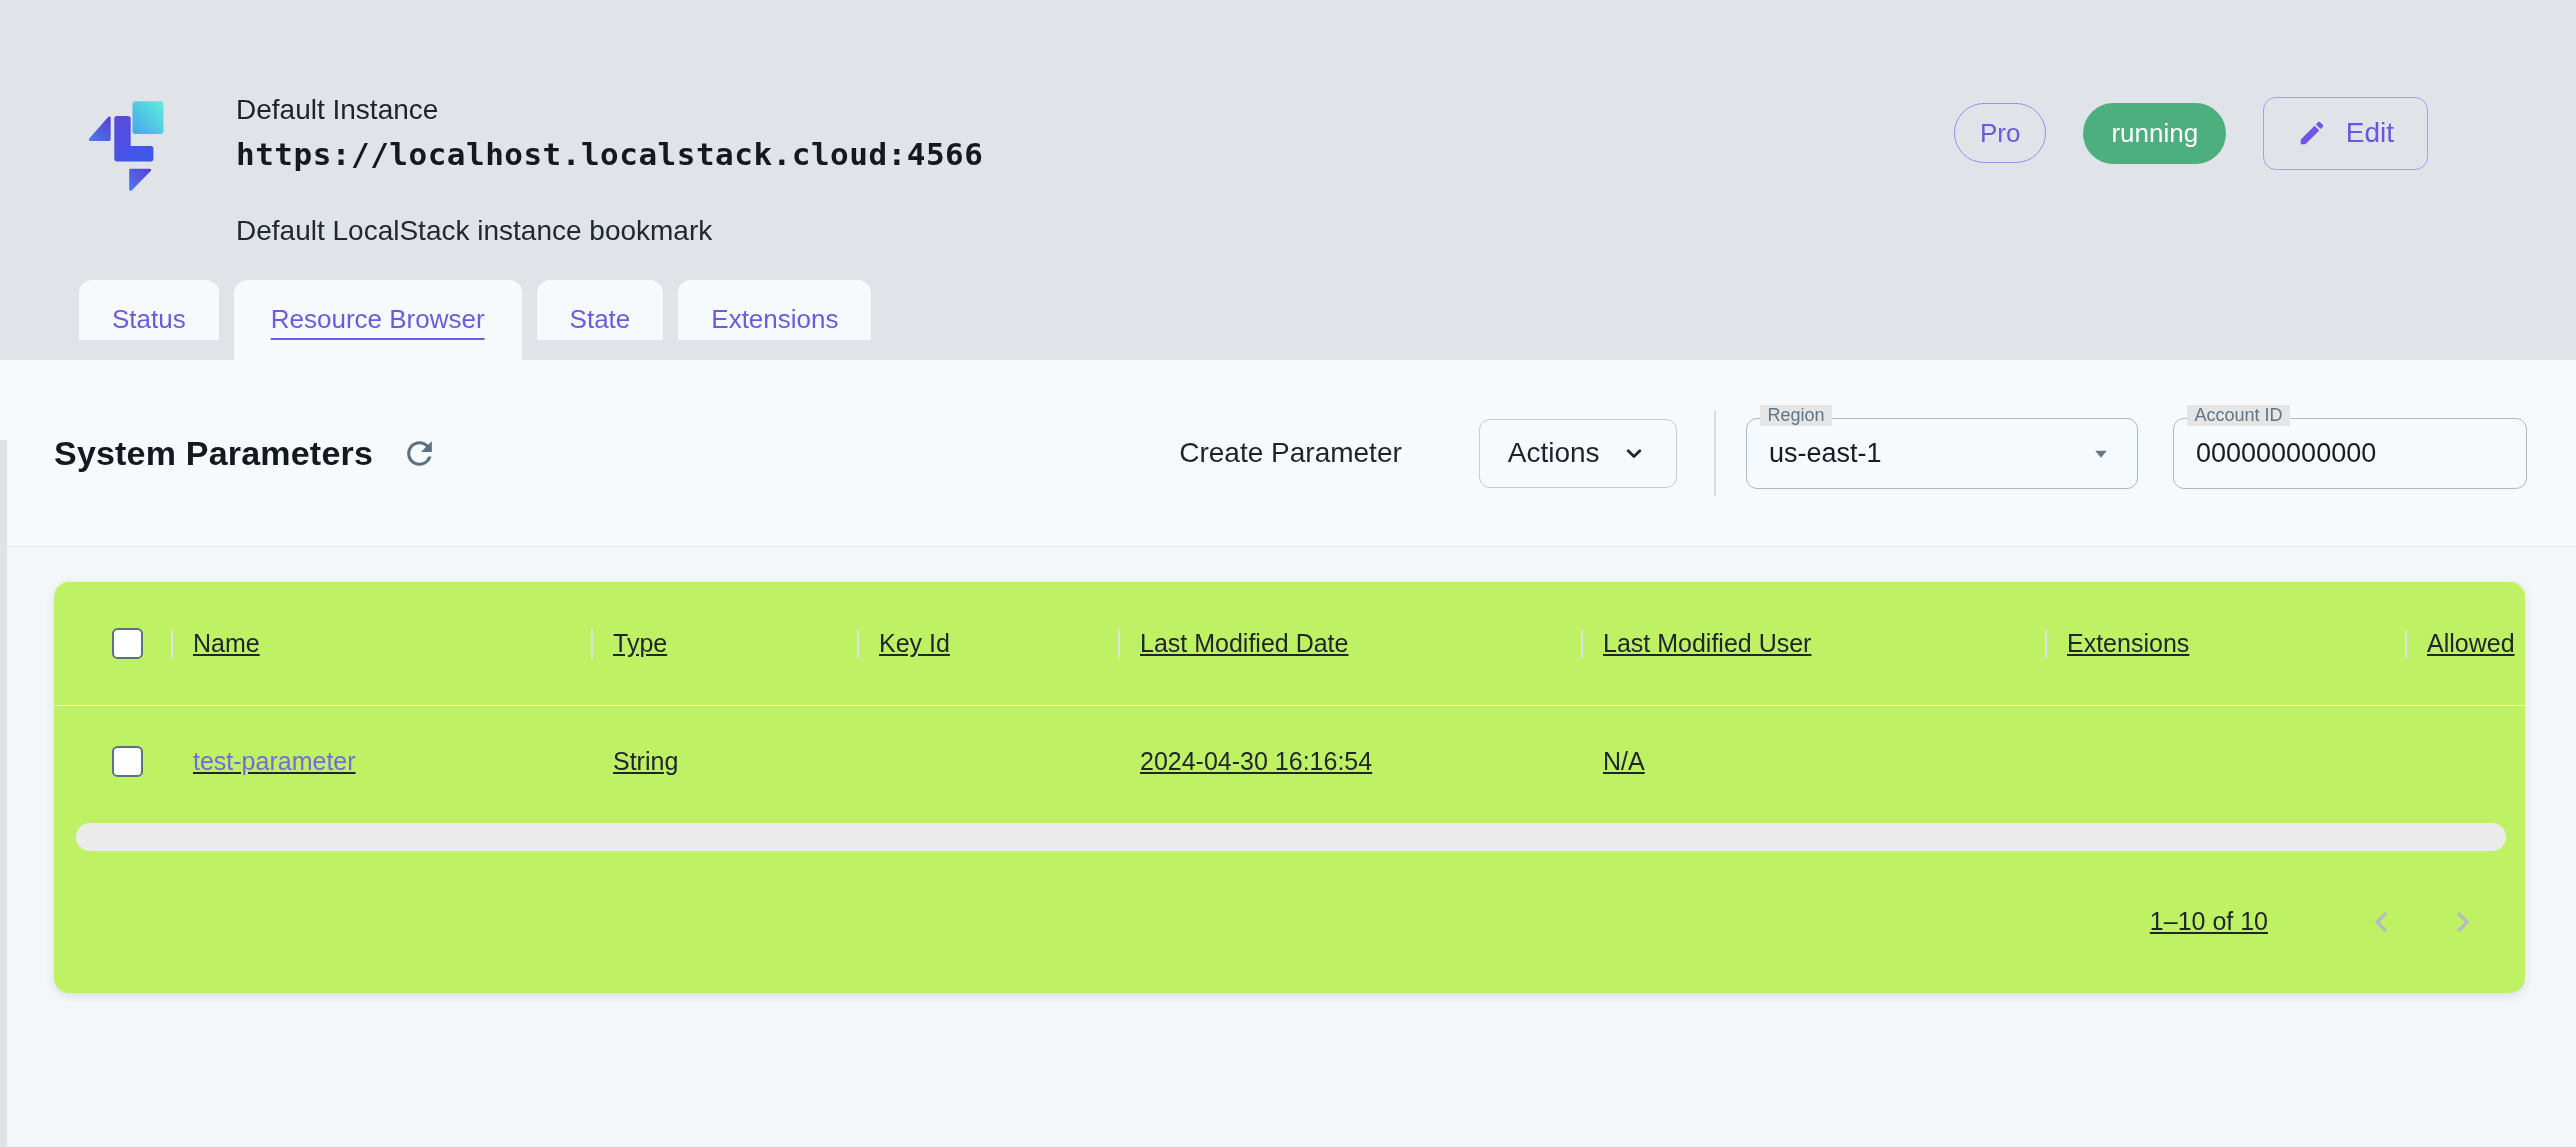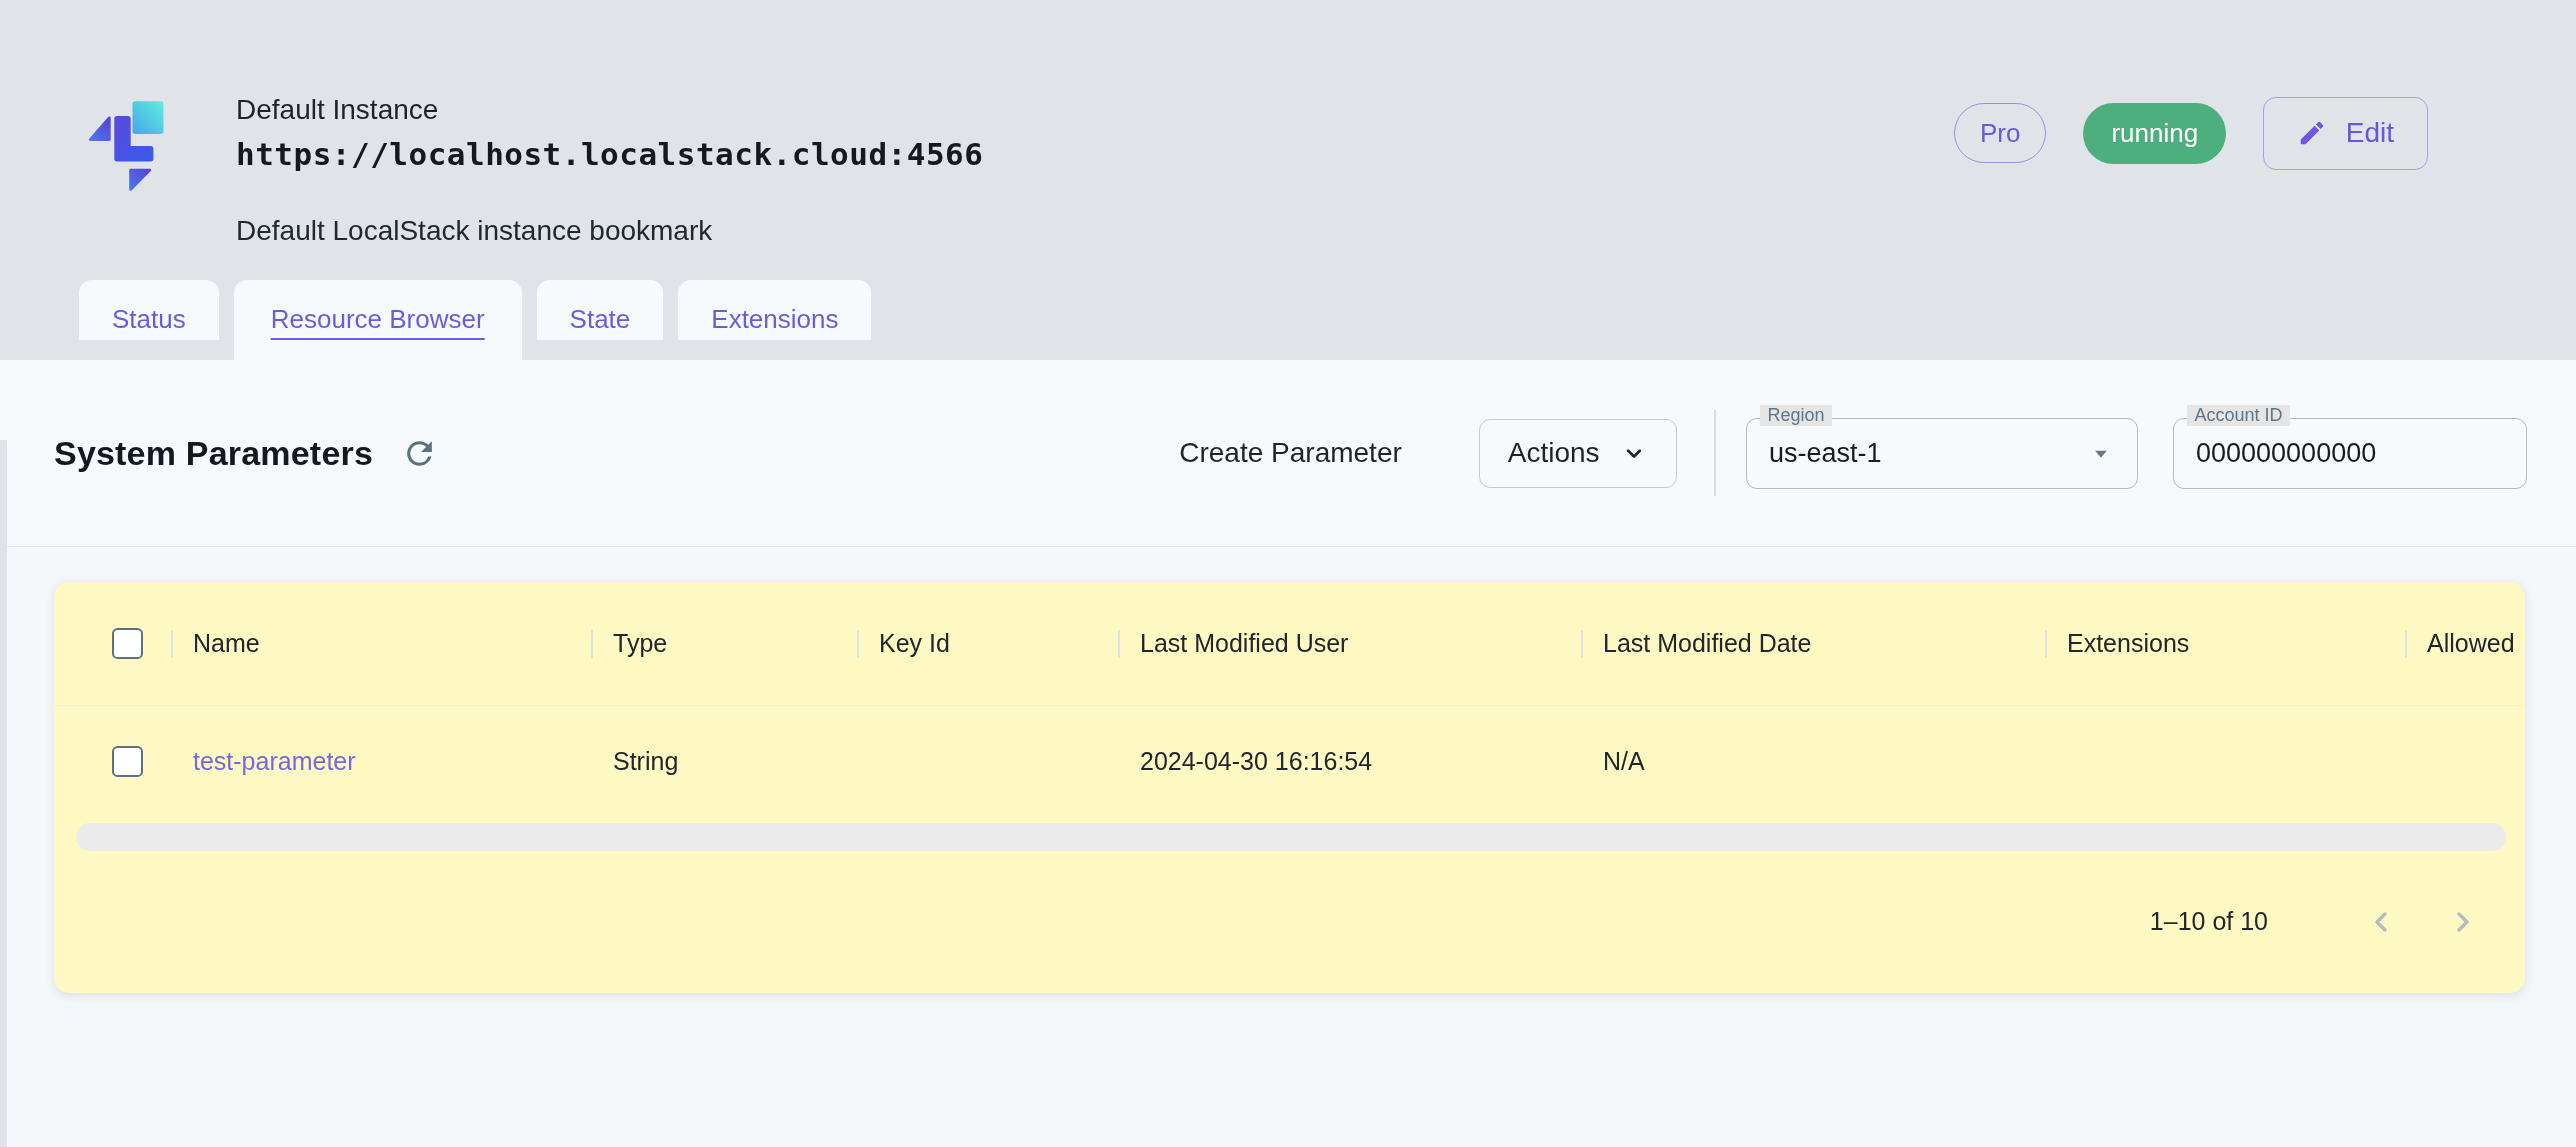--- a/index.html
+++ b/index.html
@@ -45,21 +45,21 @@
   .field-label { position:absolute; top:-14px; left:13px; background:#e5e5e5; padding:0 7.4px; font-size:18px; color:#5d7589; line-height:1.2; }
   .field-region { width:392px; margin-right:35px; cursor:pointer; }
   .field-account { width:354px; }
   .field-value { font-size:27px; color:#171c22; flex:1; }
   .select-arrow { width:28px; height:28px; flex:none; }
 
   .toolbar-divider { border-top:1.9px solid #e3e7ea; }
   .panel-lower { background:#f3f7fa; height:537px; }
 
   
-  .card { width:2471px; margin:35px 0 12px 54px; background:#fef9c3; border-radius:15px; box-shadow:0 2.8px 9.3px rgba(20,30,45,0.10); overflow:hidden; }
+  .card { width:2471px; margin:35px 0 12px 54px; background:#bef264; border-radius:15px; box-shadow:0 2.8px 9.3px rgba(20,30,45,0.10); overflow:hidden;text-decoration:underline; }
   .tgrid { display:grid; grid-template-columns:117px 420px 266px 261px 463px 464px 360px 1fr; align-items:center; }
   .thead { height:123px; }
   .th { position:relative; padding-left:22px; font-size:25px; font-weight:500; color:#20262d; white-space:nowrap; }
   .th::before { content:""; position:absolute; left:0; top:50%; transform:translateY(-50%); width:1.9px; height:28px; background:#dde2e7; }
   .cell-check { display:flex; justify-content:flex-start; padding-left:58px; }
   .checkbox { width:31px; height:31px; border:2.8px solid #5b7084; border-radius:5.6px; background:#fff; cursor:pointer; }
   .trow { height:112px; border-top:1.9px solid #edf0f3; }
   .td { padding-left:22px; font-size:25px; color:#20262d; white-space:nowrap; overflow:hidden; }
   .td-link { color:#7668e0; cursor:pointer; }
   .hscroll-track { padding:5.6px 19.5px 0 22px; }
@@ -173,22 +173,22 @@
   <section class="panel-lower">
     <div class="card">
 
       <div class="tgrid thead">
         <div class="cell-check">
           <span class="checkbox"></span>
         </div>
         <div class="th">Name</div>
         <div class="th">Type</div>
         <div class="th">Key Id</div>
+        <div class="th">Last Modified Date</div>
         <div class="th">Last Modified User</div>
-        <div class="th">Last Modified Date</div>
         <div class="th">Extensions</div>
         <div class="th">Allowed</div>
       </div>
 
       <div class="tgrid trow">
         <div class="cell-check">
           <span class="checkbox"></span>
         </div>
         <div class="td td-link">test-parameter</div>
         <div class="td">String</div>

